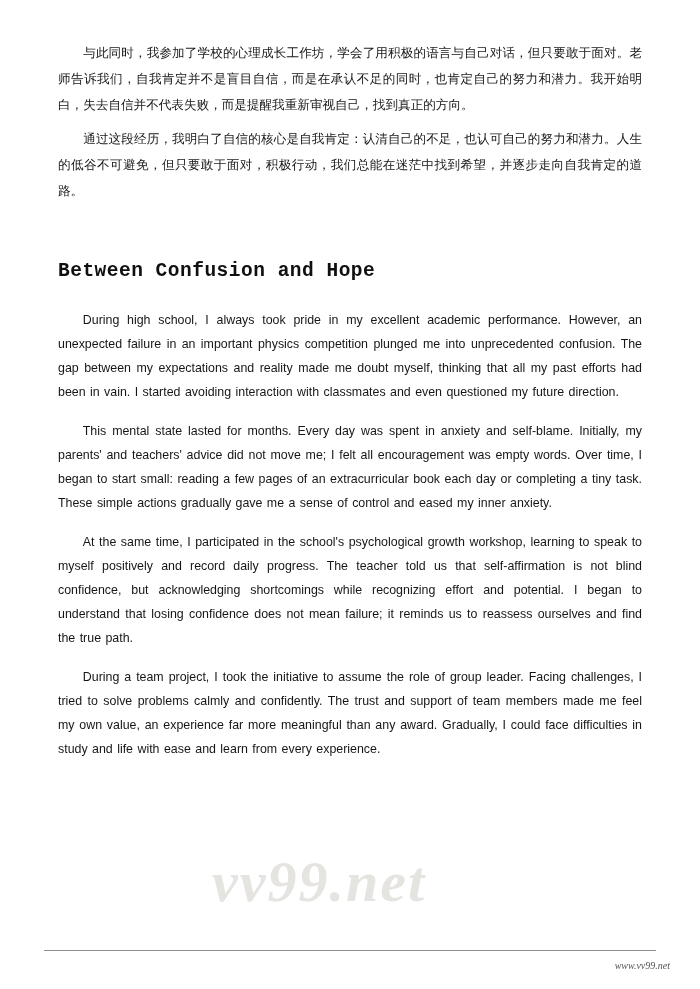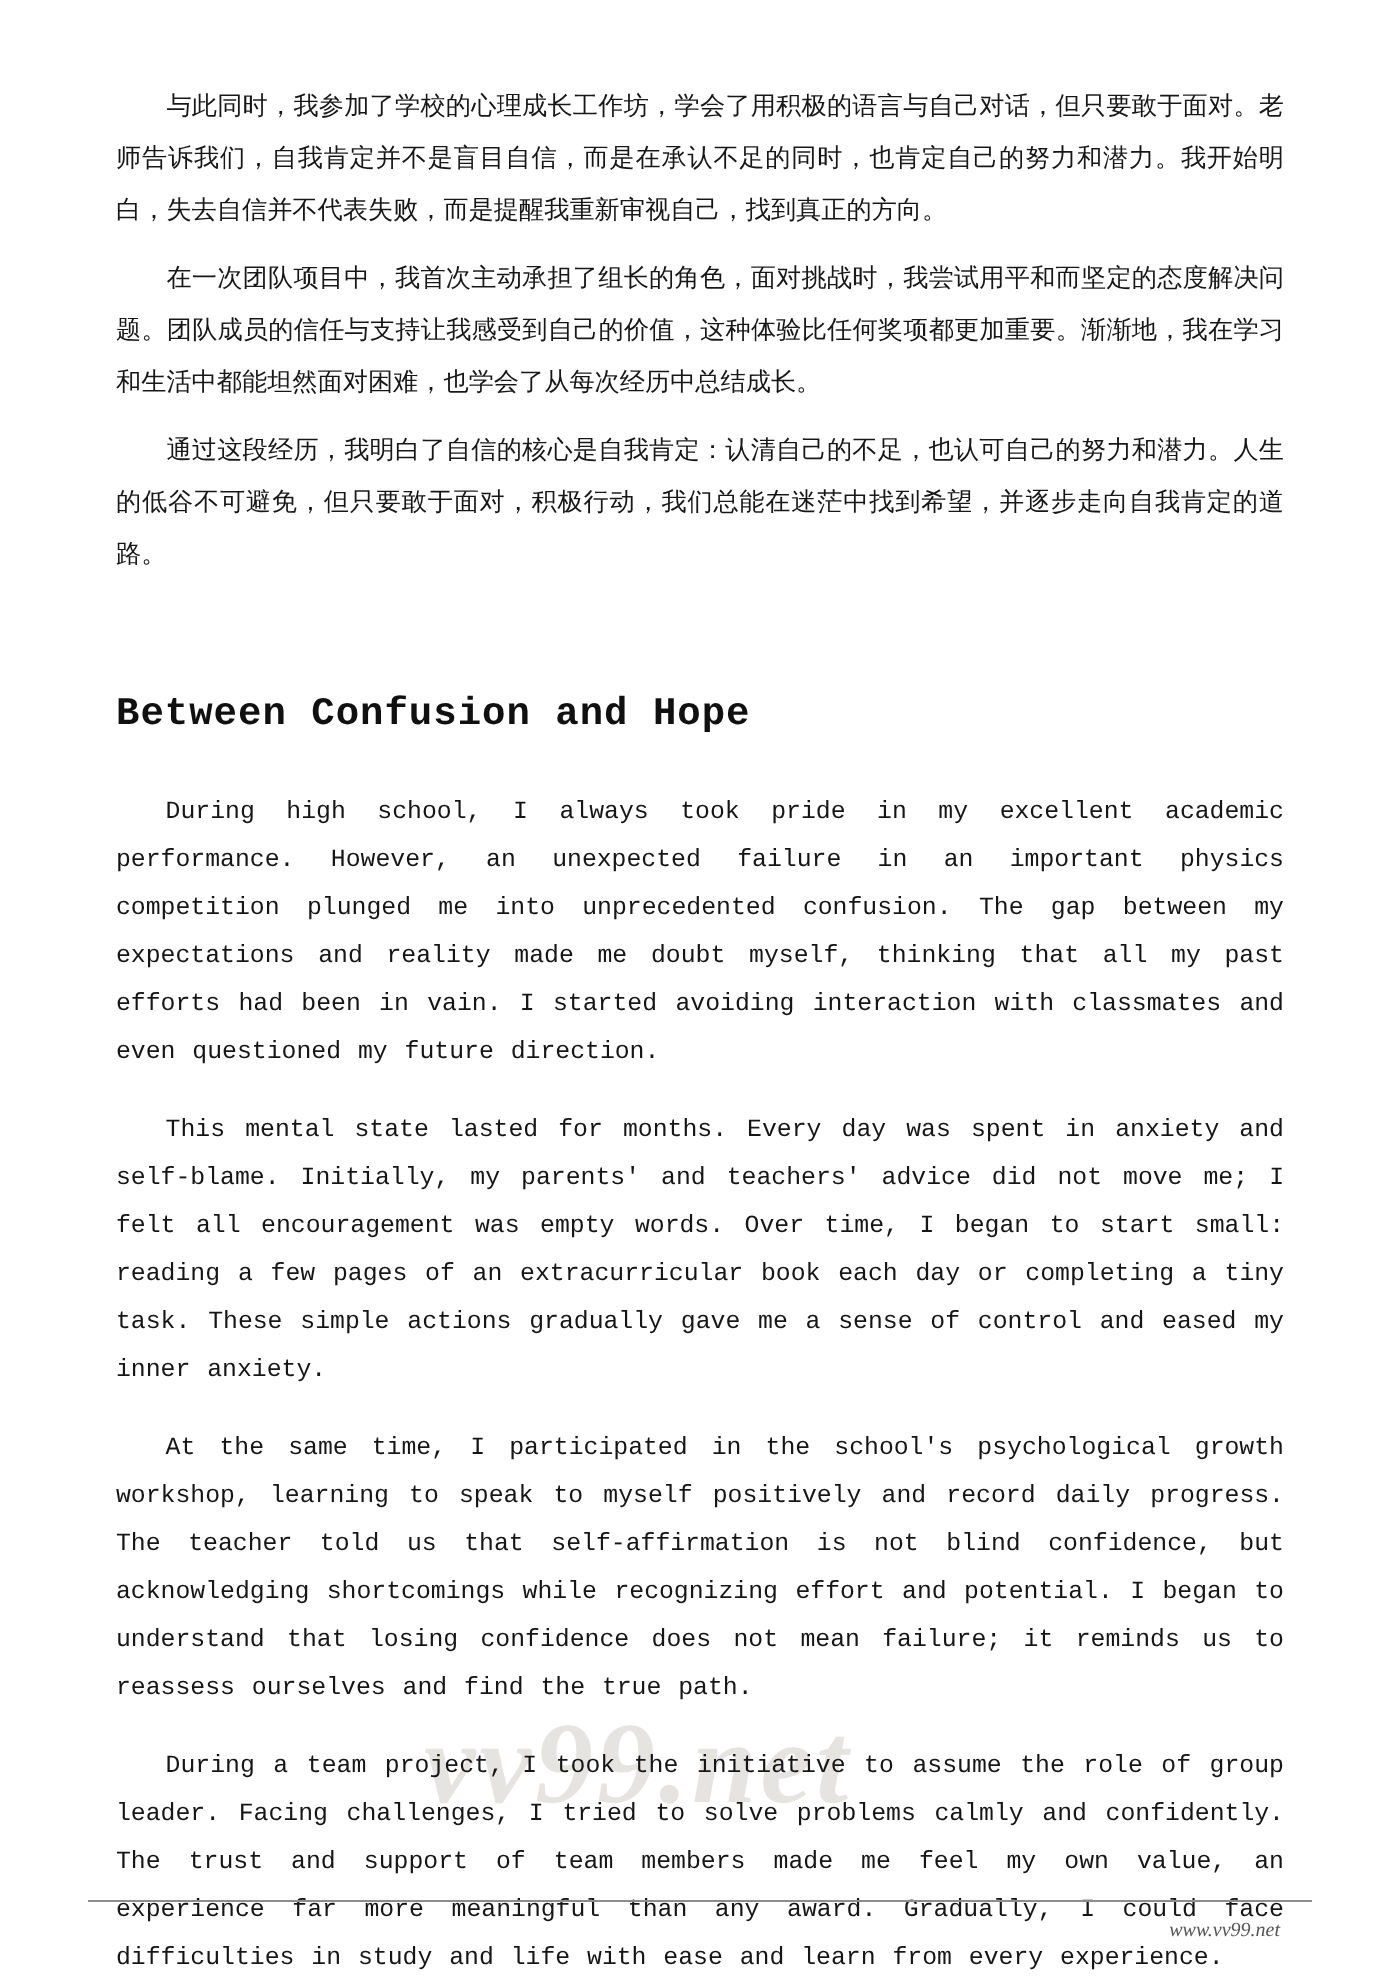--- a/index.html
+++ b/index.html
@@ -68,42 +68,42 @@
     text-align: left;
     font-family: "Liberation Mono", "DejaVu Sans Mono", monospace;
     font-size: 19.5px;
     font-weight: bold;
     letter-spacing: 0.5px;
     margin: 0 0 26px 0;
     color: #101010;
   }
   .en-block p {
     margin: 0 0 15px 0;
-    font-family: Liberation Mono, monospace;
+    font-family: Liberation Sans, sans-serif;
     font-size: 12.4px;
     line-height: 24px;
     text-align: justify;
     text-align-last: left;
     text-indent: 2em;
     color: #161616;
     word-spacing: 1px;
   }
 
   .footer-rule {
     position: absolute;
     left: 44px;
     right: 44px;
     bottom: 38px;
     height: 1px;
     background: #8d8d8d;
     z-index: 1;
   }
   .footer-url {
     position: absolute;
-    right: 60px;
+    right: 30px;
     bottom: 18px;
     font-family: "Liberation Serif", serif;
     font-size: 10px;
     font-style: italic;
     color: #555555;
     z-index: 1;
   }
 </style>
 </head>
 <body>
@@ -111,21 +111,20 @@
 <div class="page">
 
   <div class="watermark">
     <div class="wm-text">vv99.net</div>
   </div>
 
   <div class="content">
 
     <section class="zh-block">
       <p>与此同时，我参加了学校的心理成长工作坊，学会了用积极的语言与自己对话，但只要敢于面对。老师告诉我们，自我肯定并不是盲目自信，而是在承认不足的同时，也肯定自己的努力和潜力。我开始明白，失去自信并不代表失败，而是提醒我重新审视自己，找到真正的方向。</p>
-      <p>在一次团队项目中，我首次主动承担了组长的角色，面对挑战时，我尝试用平和而坚定的态度解决问题。团队成员的信任与支持让我感受到自己的价值，这种体验比任何奖项都更加重要。渐渐地，我在学习和生活中都能坦然面对困难，也学会了从每次经历中总结成长。</p>
       <p>通过这段经历，我明白了自信的核心是自我肯定：认清自己的不足，也认可自己的努力和潜力。人生的低谷不可避免，但只要敢于面对，积极行动，我们总能在迷茫中找到希望，并逐步走向自我肯定的道路。</p>
     </section>
 
     <div class="spacer-mid"></div>
 
     <h1 class="en-title">Between Confusion and Hope</h1>
 
     <section class="en-block">
       <p>During high school, I always took pride in my excellent academic performance. However, an unexpected failure in an important physics competition plunged me into unprecedented confusion. The gap between my expectations and reality made me doubt myself, thinking that all my past efforts had been in vain. I started avoiding interaction with classmates and even questioned my future direction.</p>
       <p>This mental state lasted for months. Every day was spent in anxiety and self-blame. Initially, my parents' and teachers' advice did not move me; I felt all encouragement was empty words. Over time, I began to start small: reading a few pages of an extracurricular book each day or completing a tiny task. These simple actions gradually gave me a sense of control and eased my inner anxiety.</p>

